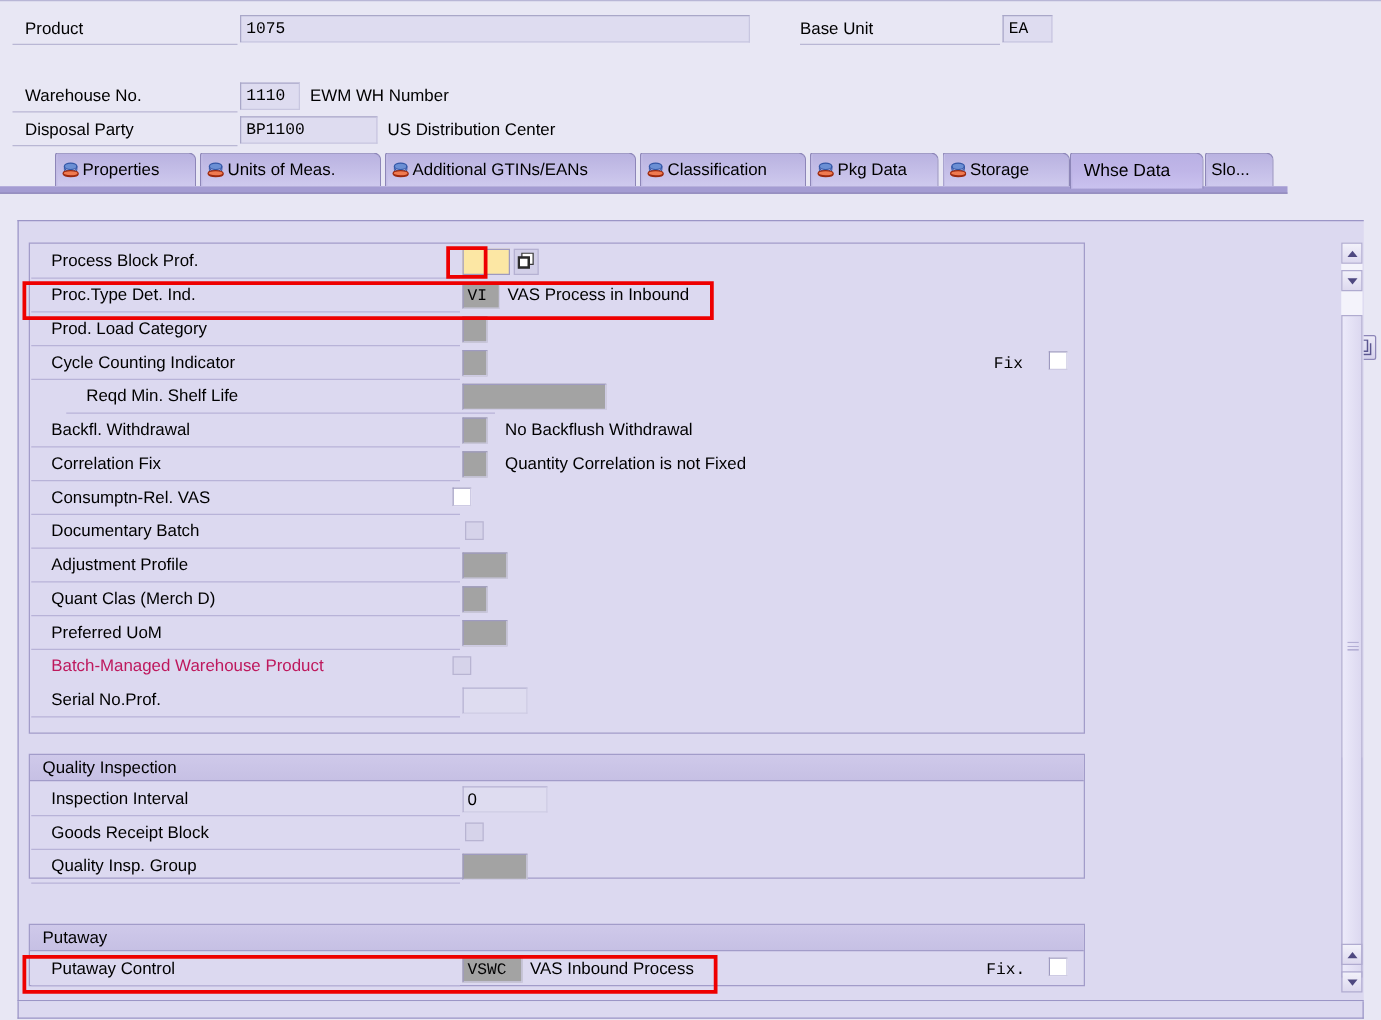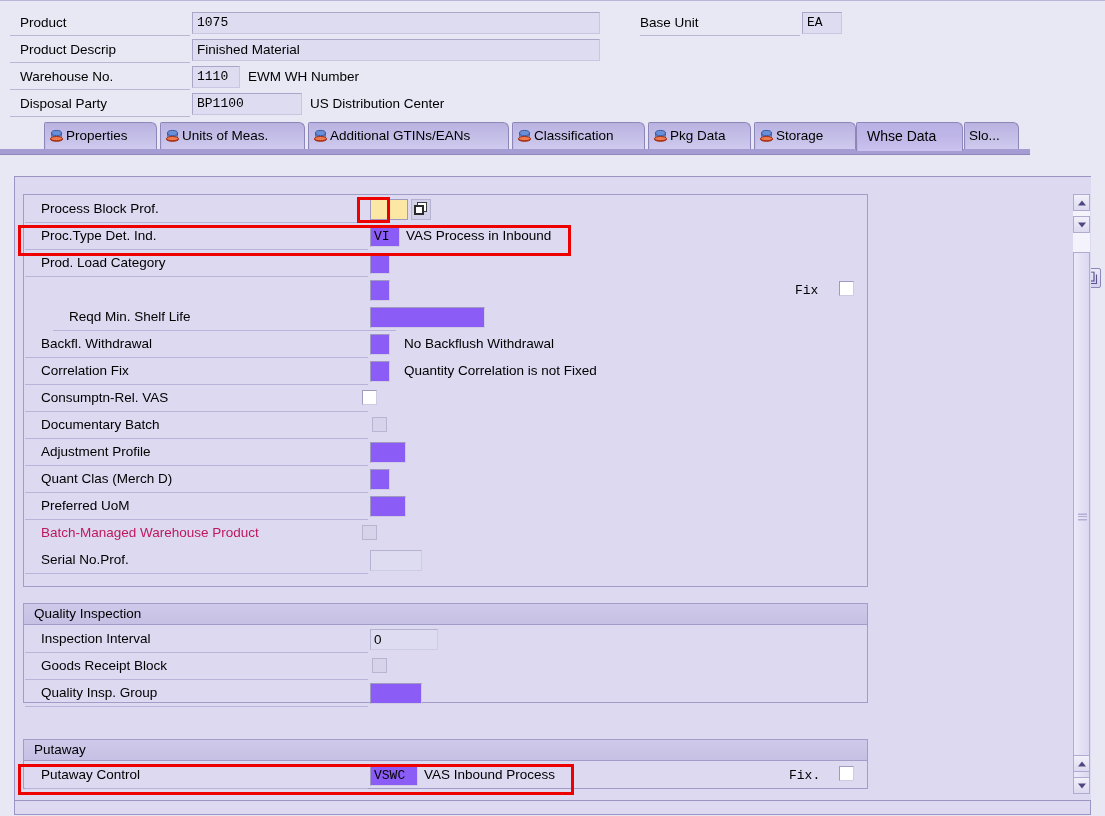--- a/index.html
+++ b/index.html
@@ -153,21 +153,21 @@
     font-size: 13.5px;
     border-bottom: 1px solid #b8b3d8;
     color: #000;
     white-space: nowrap;
   }
   .flabel.disabled { color: #be185d; }
 
   .finput {
     position: absolute;
     height: 21px;
-    background: #8b5cf6;
+    background: #a3a3a3;
     border: 1px solid #9e9ac0;
     border-right-color: #cecbe4;
     border-bottom-color: #cecbe4;
     font-size: 13.5px;
     line-height: 19px;
     padding: 0 3px;
     white-space: nowrap;
     overflow: hidden;
   }
   .finput.mono { font-family: "Liberation Mono", monospace; font-size: 13px; }
@@ -266,24 +266,20 @@
   <div class="hdr-row" style="left:10px; top:10px; width:590px;">
     <div class="hdr-label" style="width:180px;">Product</div>
     <div class="hdr-input mono" style="left:182px; top:1px; width:408px;">1075</div>
   </div>
 
   <div class="hdr-row" style="left:640px; top:10px; width:205px;">
     <div class="hdr-label" style="width:160px; padding-left:0;">Base Unit</div>
     <div class="hdr-input mono" style="left:162px; top:1px; width:40px;">EA</div>
   </div>
 
-  <div class="hdr-row" style="left:10px; top:37px; width:590px;">
-    <div class="hdr-label" style="width:180px;">Product Descrip</div>
-    <div class="hdr-input" style="left:182px; top:1px; width:408px;">Finished Material</div>
-  </div>
 
   <div class="hdr-row" style="left:10px; top:64px; width:590px;">
     <div class="hdr-label" style="width:180px;">Warehouse No.</div>
     <div class="hdr-input mono" style="left:182px; top:1px; width:48px;">1110</div>
     <div class="hdr-text" style="left:238px; top:1px;">EWM WH Number</div>
   </div>
 
   <div class="hdr-row" style="left:10px; top:91px; width:590px;">
     <div class="hdr-label" style="width:180px;">Disposal Party</div>
     <div class="hdr-input mono" style="left:182px; top:1px; width:110px;">BP1100</div>
@@ -396,20 +392,21 @@
       <div class="finput mono" style="left:345px; top:3px; width:30px;">VI</div>
       <div class="ftext" style="left:381px; top:3px;">VAS Process in Inbound</div>
     </div>
 
     <div class="frow" style="left:1px; top:55px; width:843px;">
       <div class="flabel" style="width:343px;">Prod. Load Category</div>
       <div class="finput" style="left:345px; top:3px; width:20px;"></div>
     </div>
 
     <div class="frow" style="left:1px; top:82px; width:843px;">
+      <div class="flabel" style="width:343px;">Cycle Counting Indicator</div>
       <div class="finput" style="left:345px; top:3px; width:20px;"></div>
       <div class="ffix" style="left:770px; top:5px;">Fix</div>
       <div class="fcheck" style="left:814px; top:4px;"></div>
     </div>
 
     <div class="frow" style="left:1px; top:109px; width:843px;">
       <div class="flabel" style="width:343px;margin-left:28px;">Reqd Min. Shelf Life</div>
       <div class="finput" style="left:345px; top:3px; width:115px;"></div>
     </div>
 

